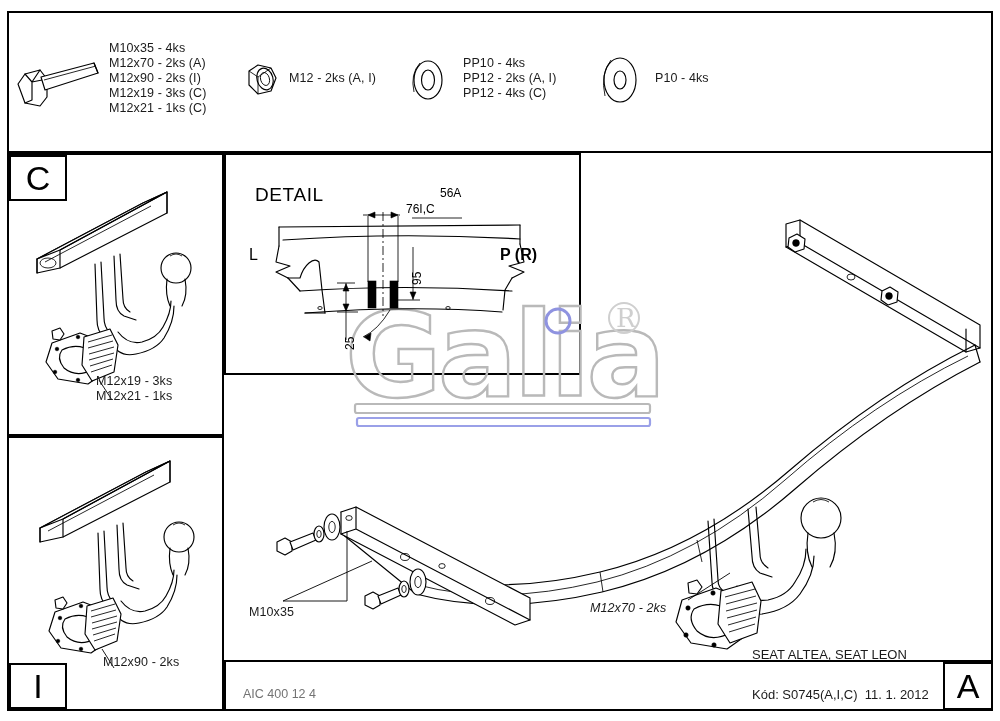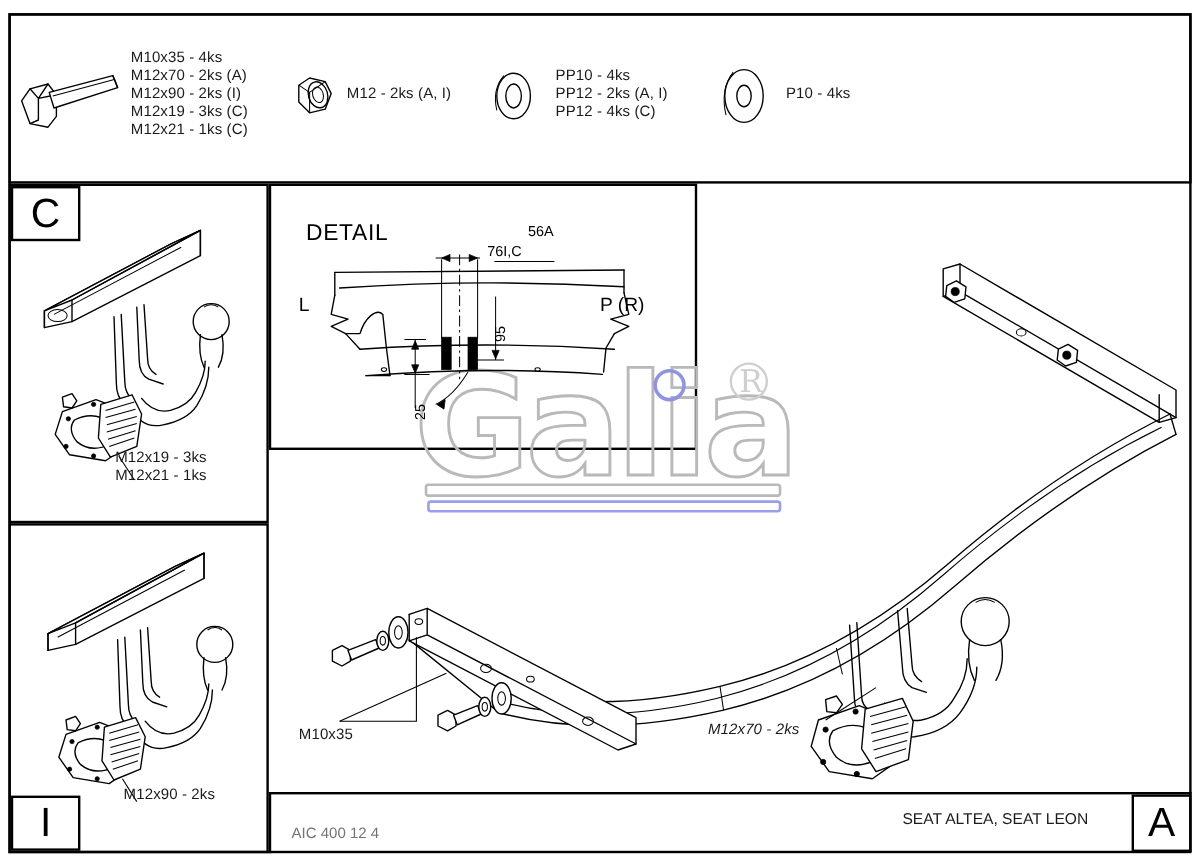--- a/index.html
+++ b/index.html
@@ -333,23 +333,24 @@
 
   <div class="txt lbl" style="left:96px;top:374px;">M12x19 - 3ks</div>
   <div class="txt lbl" style="left:96px;top:389px;">M12x21 - 1ks</div>
 
   <div class="txt lbl" style="left:103px;top:655px;">M12x90 - 2ks</div>
 
   <div class="txt detail-title" style="left:255px;top:184px;">DETAIL</div>
   <div class="txt dim" style="left:412px;top:186px;margin-left:28px;">56A</div>
   <div class="txt dim" style="left:406px;top:202px;">76I,C</div>
   <div class="txt side" style="left:249px;top:246px;">L</div>
-  <div class="txt side" style="left:500px;top:246px;">P (R)</div>
+  <div class="txt side" style="left:500px;top:246px;font-weight:bold;">P (R)</div>
   <div class="txt dim vert" style="left:410px;top:285px;">95</div>
   <div class="txt dim vert" style="left:343px;top:350px;">25</div>
 
   <div class="txt lbl" style="left:249px;top:605px;">M10x35</div>
   <div class="txt lbl" style="left:590px;top:601px;font-style:italic;">M12x70 - 2ks</div>
 
   <div class="txt drawno" style="left:243px;top:687px;">AIC 400 12 4</div>
-  <div class="txt titleblock" style="left:752px;top:674px;">SEAT ALTEA, SEAT LEON</div>
+  <div class="txt titleblock" style="left:752px;top:646px;">SEAT ALTEA, SEAT LEON</div>
+  <div class="txt titleblock" style="left:752px;top:686px;">Kód: S0745(A,I,C)  11. 1. 2012</div>
 
 </div>
 
 </body></html>

